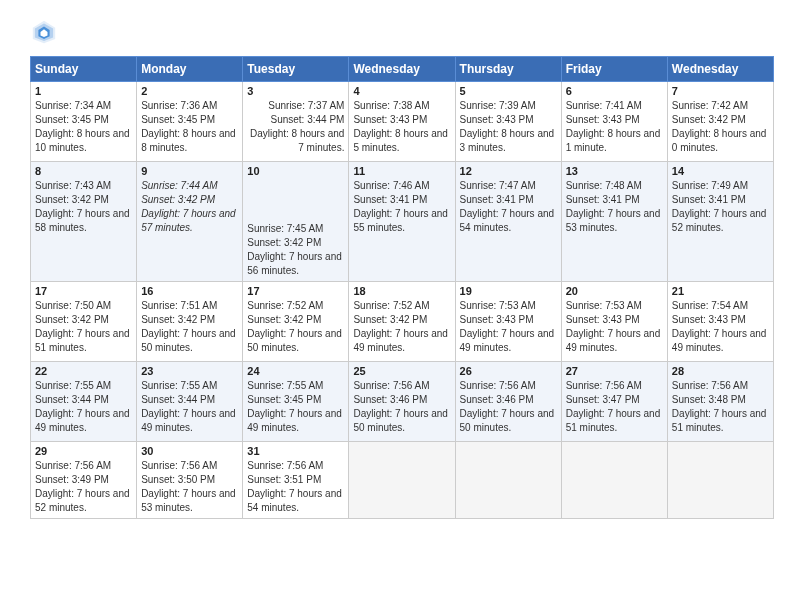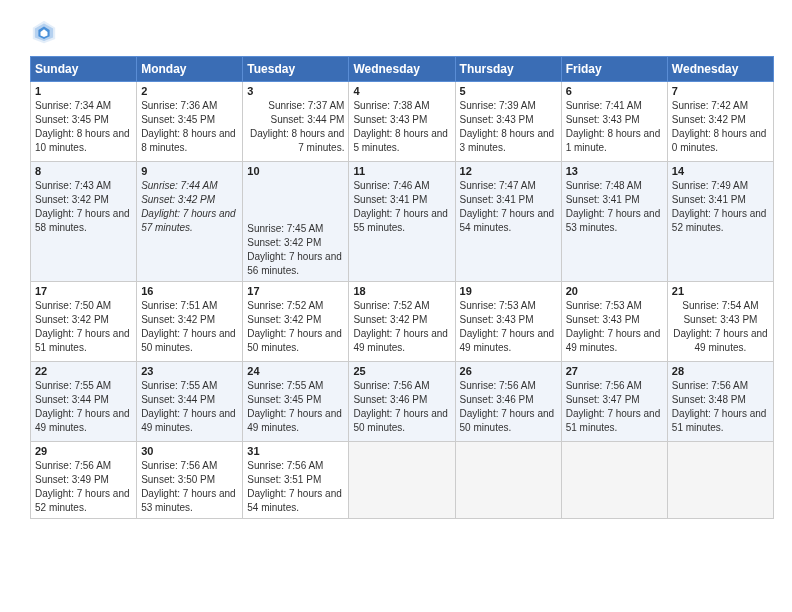--- a/index.html
+++ b/index.html
@@ -255,21 +255,21 @@
 Daylight: 7 hours and 49 minutes.</div>
           </td>
           <td>
             <div class="day-number">20</div>
             <div class="day-info" style="white-space: pre-line;">Sunrise: 7:53 AM
 Sunset: 3:43 PM
 Daylight: 7 hours and 49 minutes.</div>
           </td>
           <td>
             <div class="day-number">21</div>
-            <div class="day-info" style="white-space: pre-line; text-align: center;">Sunrise: 7:54 AM
+            <div class="day-info" style="white-space: pre-line;">Sunrise: 7:54 AM
 Sunset: 3:43 PM
 Daylight: 7 hours and 49 minutes.</div>
           </td>
         </tr>
         <tr>
           <td>
             <div class="day-number">22</div>
             <div class="day-info" style="white-space: pre-line;">Sunrise: 7:55 AM
 Sunset: 3:44 PM
 Daylight: 7 hours and 49 minutes.</div>

